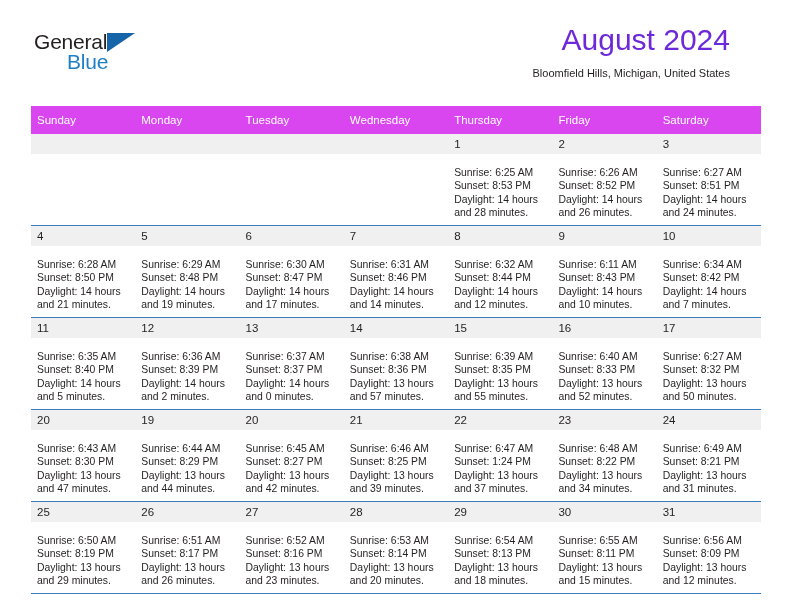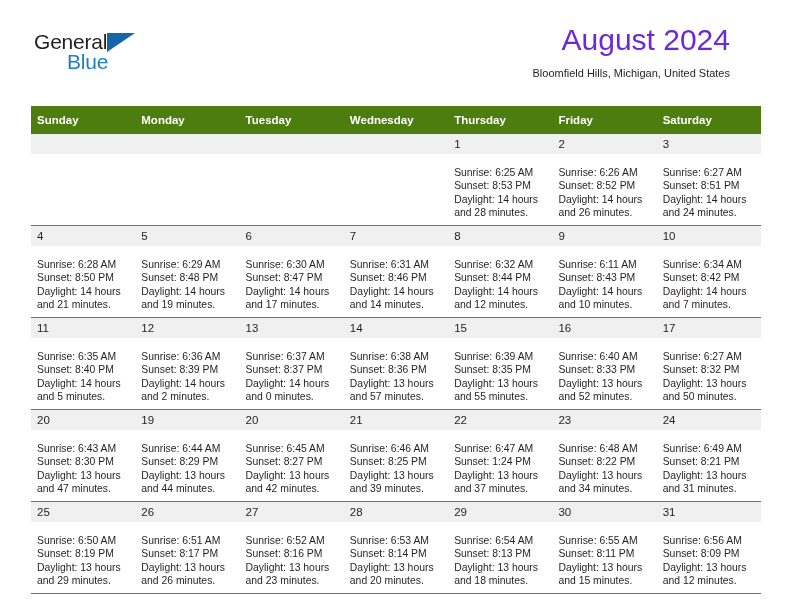--- a/index.html
+++ b/index.html
@@ -85,24 +85,24 @@
   
   .cal {
     position: absolute;
     left: 31px;
     top: 106px;
     width: 730px;
     border-collapse: collapse;
     table-layout: fixed;
   }
   .cal th {
-    background: #4d7c0f;
+    background: #d946ef;
     color: #ffffff;
     font-size: 11.5px;
-    font-weight: bold;
+    font-weight: normal;
     text-align: left;
     padding: 5px 0 5px 6px;
     height: 18px;
     border: none;
   }
   .cal td {
     vertical-align: top;
     padding: 0;
     border: none;
     width: 104.28px;

